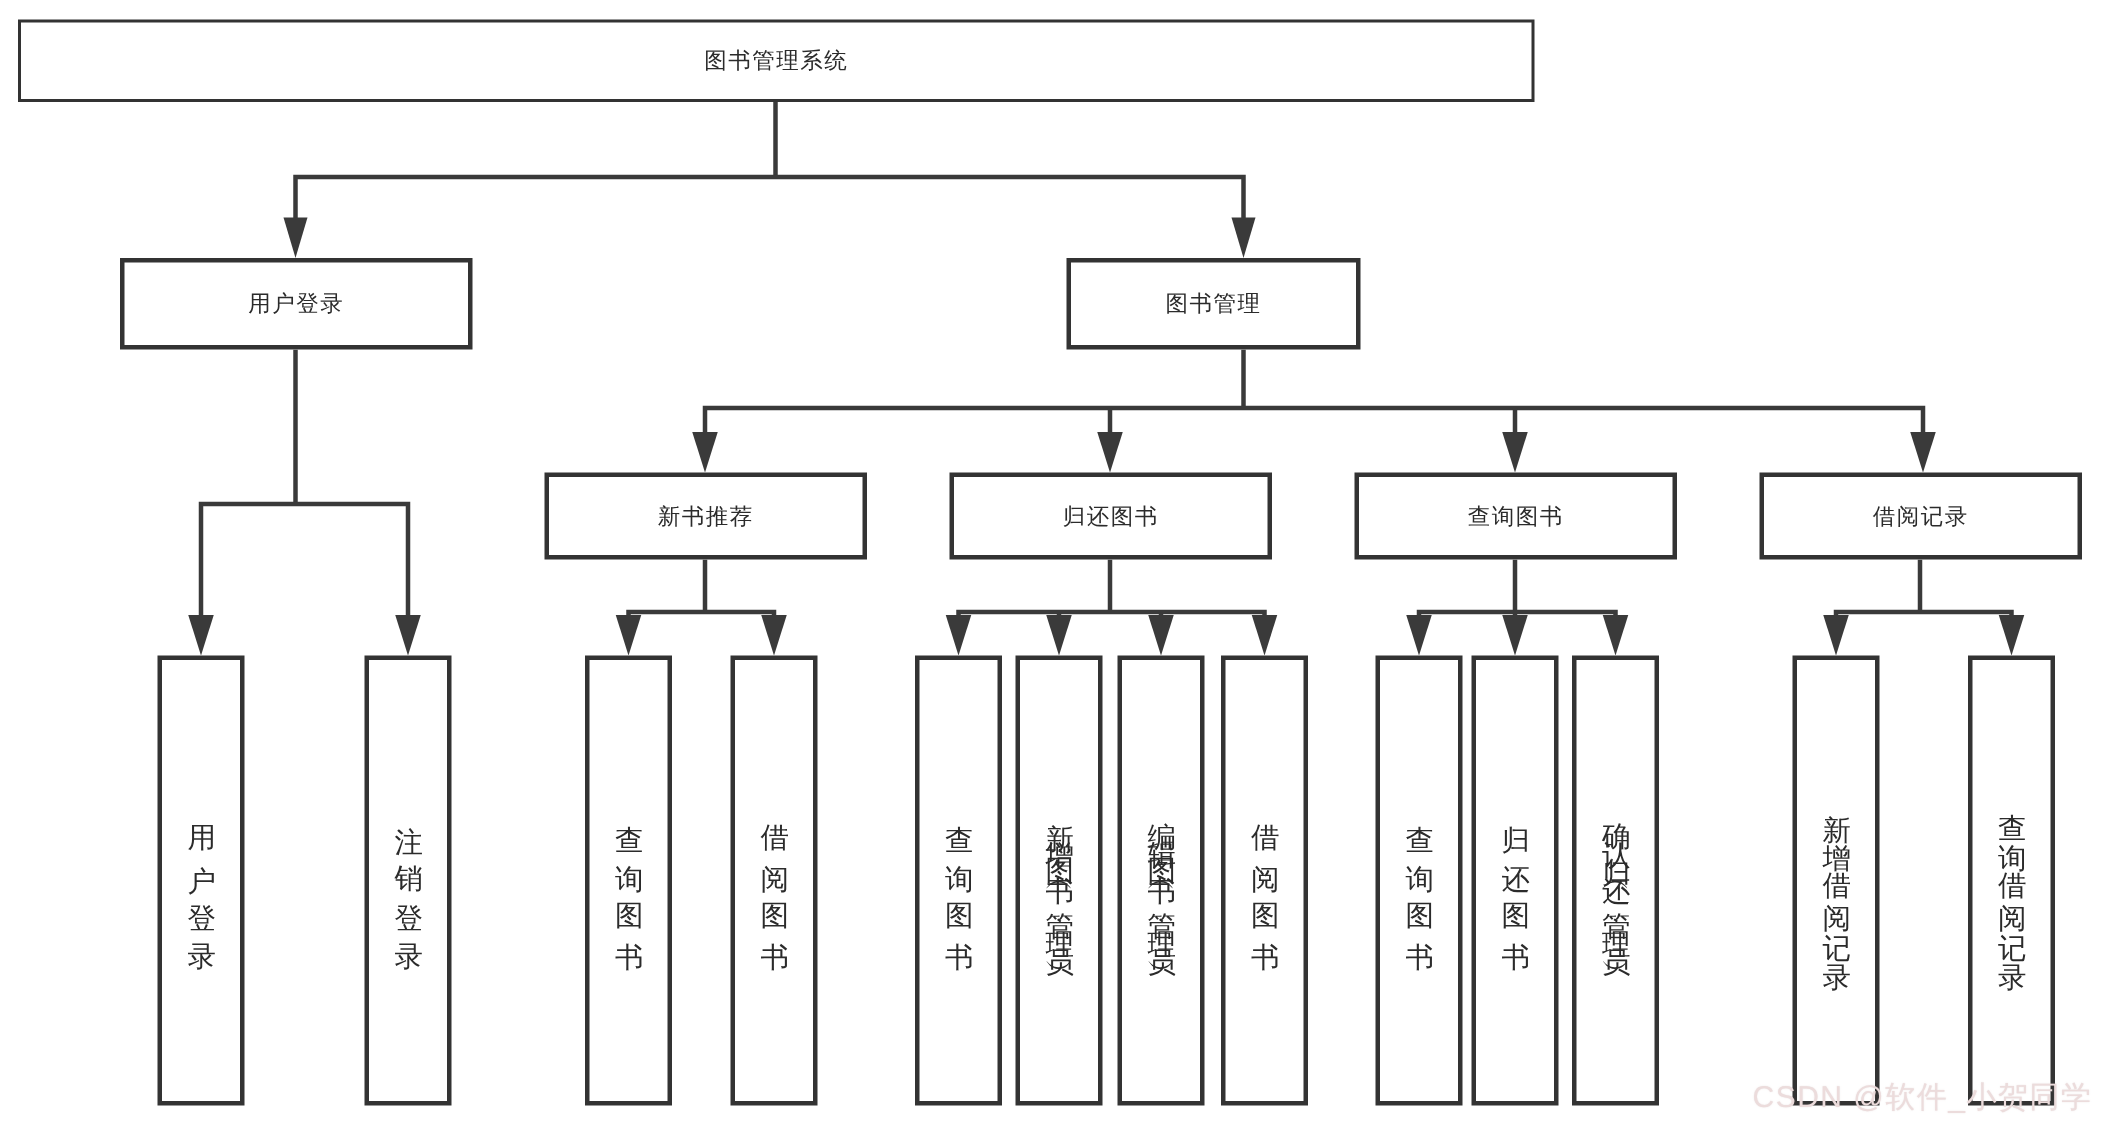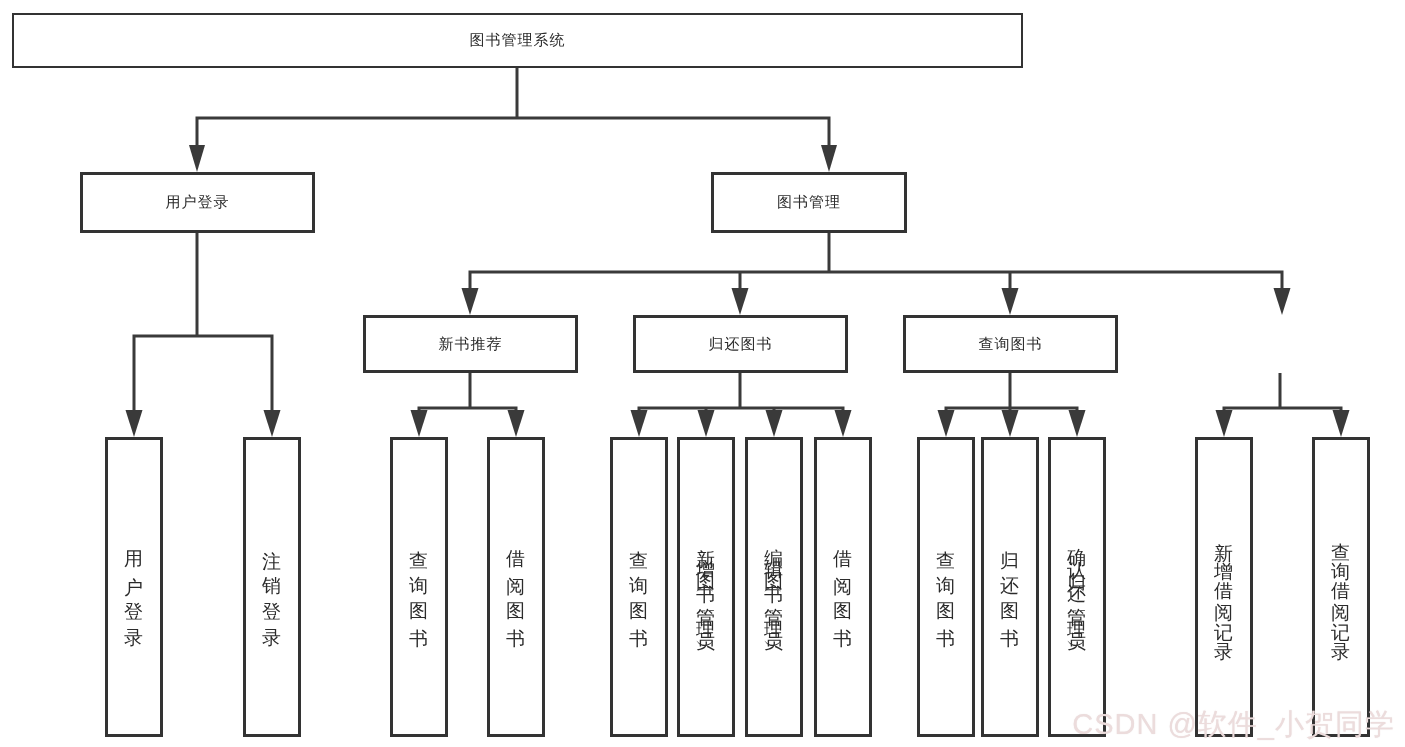--- a/index.html
+++ b/index.html
@@ -40,21 +40,21 @@
   .v-long  .vtext{letter-spacing:12px;}
 
   .g1a{left:105px;} .g1b{left:243px;}
   .g2a{left:390px;} .g2b{left:487px;}
   .g3a{left:610px;} .g3b{left:677px;} .g3c{left:745px;} .g3d{left:814px;}
   .g4a{left:917px;} .g4b{left:981px;} .g4c{left:1048px;}
   .g5a{left:1195px;} .g5b{left:1312px;}
 
   .watermark{
     position:absolute;right:10px;bottom:2px;z-index:5;
-    font-size:29px;letter-spacing:1px;color:var(--watermark);
+    font-size:20px;letter-spacing:1px;color:var(--watermark);
     text-shadow:0 0 1px rgba(190,170,170,.35);pointer-events:none;
   }
 </style>
 </head>
 <body>
 
 <div class="canvas">
 
   <svg class="connectors" width="1405" height="747" viewBox="0 0 1405 747">
     <g stroke="#3a3a3a" stroke-width="3" fill="none">
@@ -113,20 +113,23 @@
 
   <div class="node l3-box l3-a">
     <span>新书推荐</span>
   </div>
   <div class="node l3-box l3-b">
     <span>归还图书</span>
   </div>
   <div class="node l3-box l3-c">
     <span>查询图书</span>
   </div>
+  <div class="node l3-box l3-d">
+    <span>借阅记录</span>
+  </div>
 
   <div class="vbox v-short g1a">
     <span class="vtext">用户登录</span>
   </div>
   <div class="vbox v-short g1b">
     <span class="vtext">注销登录</span>
   </div>
 
   <div class="vbox v-short g2a">
     <span class="vtext">查询图书</span>

